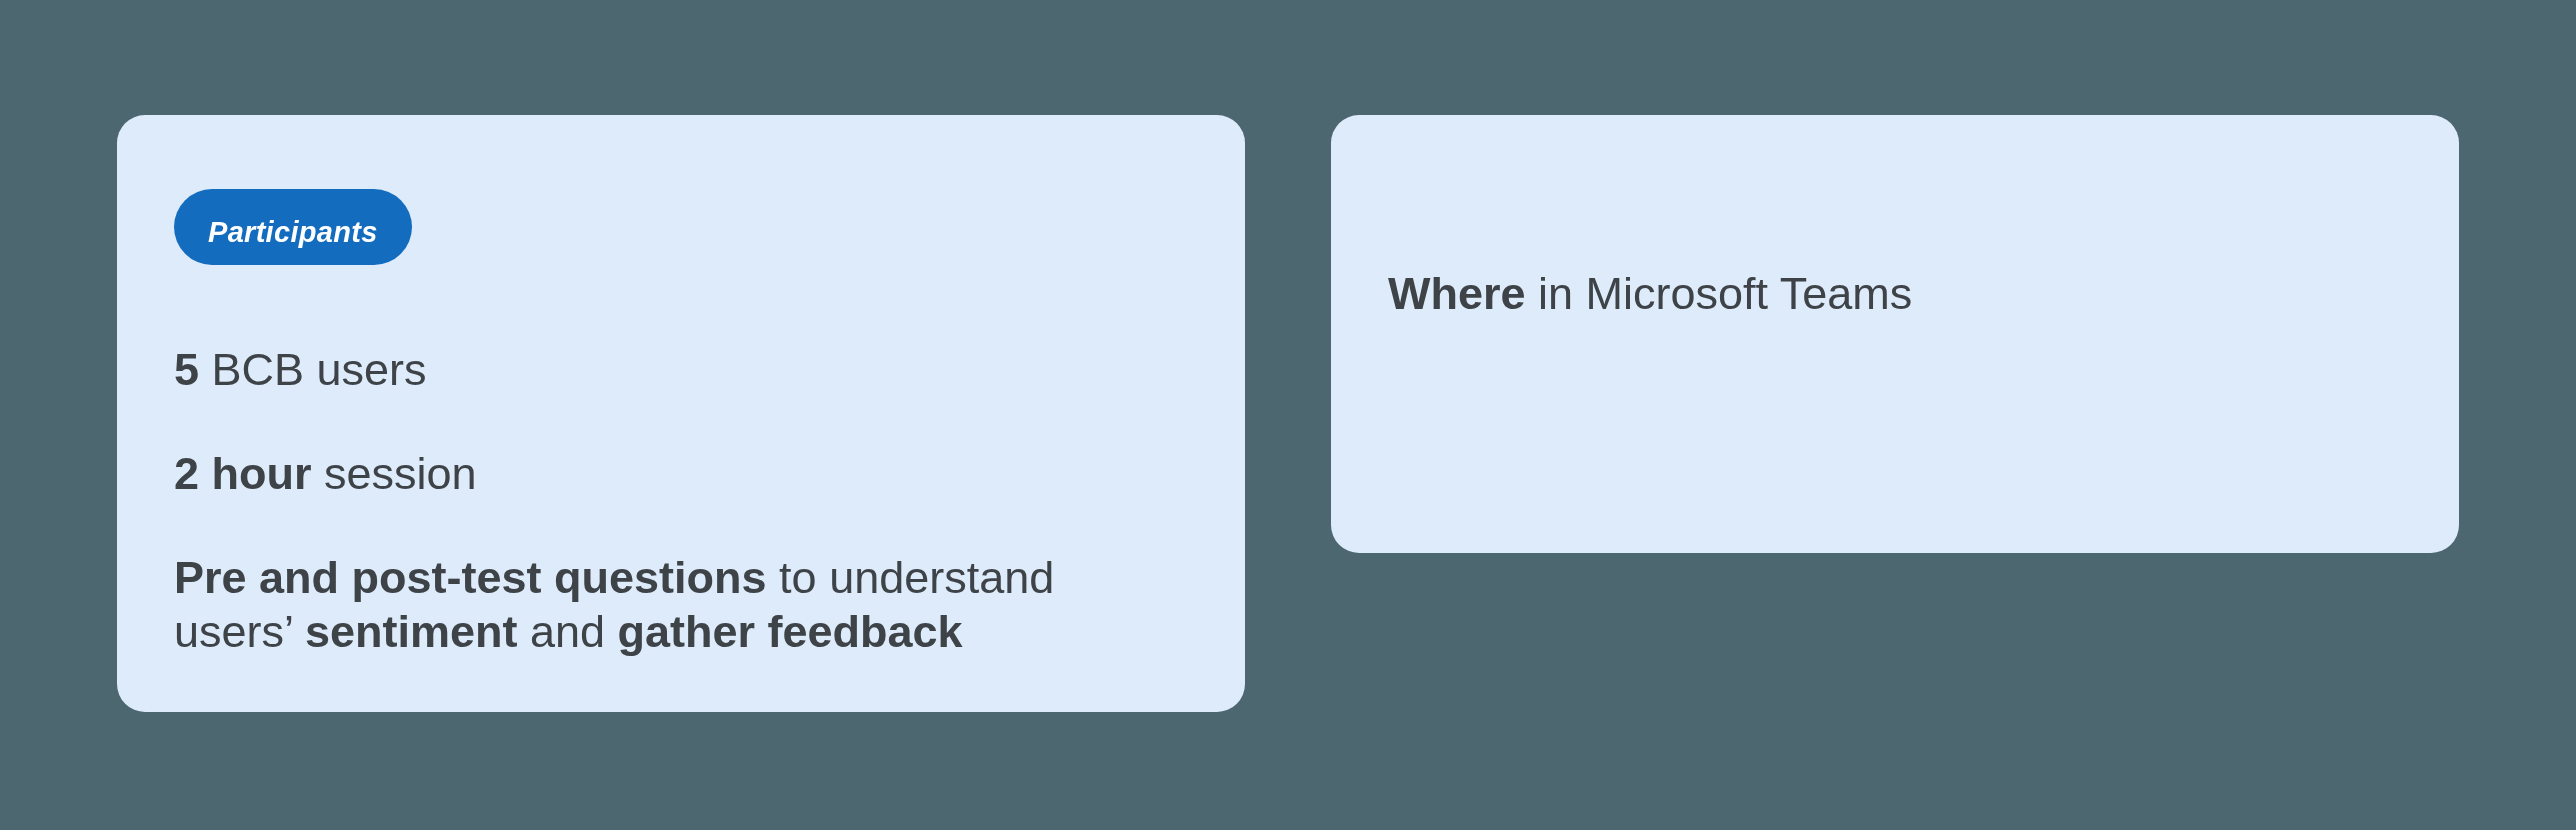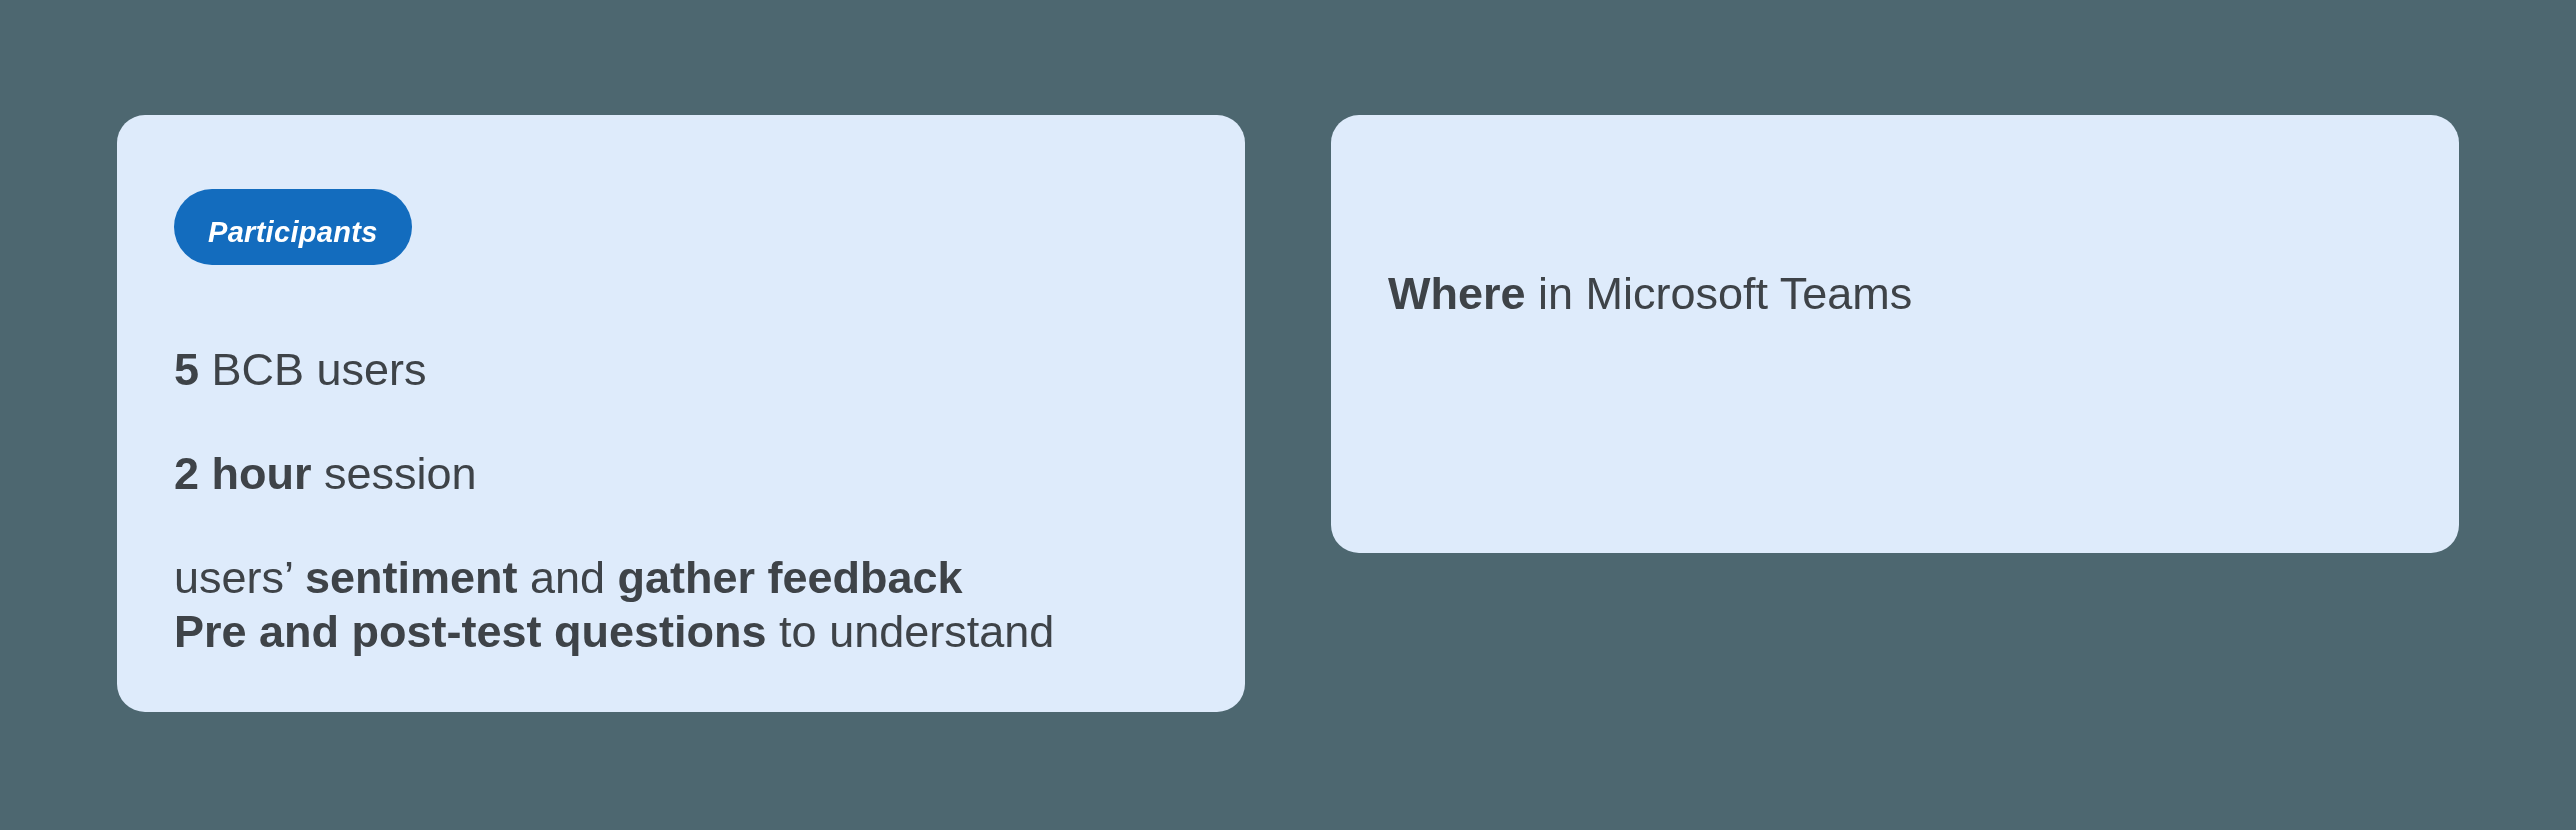--- a/index.html
+++ b/index.html
@@ -64,22 +64,22 @@
       <span class="badge-label">Participants</span>
     </div>
     <div class="card-body">
       <p>
         <span class="tline"><span class="b">5</span><span class="r"> BCB users</span></span>
       </p>
       <p>
         <span class="tline"><span class="b">2 hour</span><span class="r"> session</span></span>
       </p>
       <p>
+        <span class="tline"><span class="b">Pre and post-test questions</span><span class="r"> to understand</span></span>
         <span class="tline" style="display:block"><span class="r">users’ </span><span class="b">sentiment</span><span class="r"> and </span><span class="b">gather feedback</span></span>
-        <span class="tline"><span class="b">Pre and post-test questions</span><span class="r"> to understand</span></span>
       </p>
     </div>
   </section>
 
   <section class="card card-logistics">
     <div class="card-body">
       <p>
         <span class="tline"><span class="b">Where</span><span class="r"> in Microsoft Teams</span></span>
       </p>
     </div>

